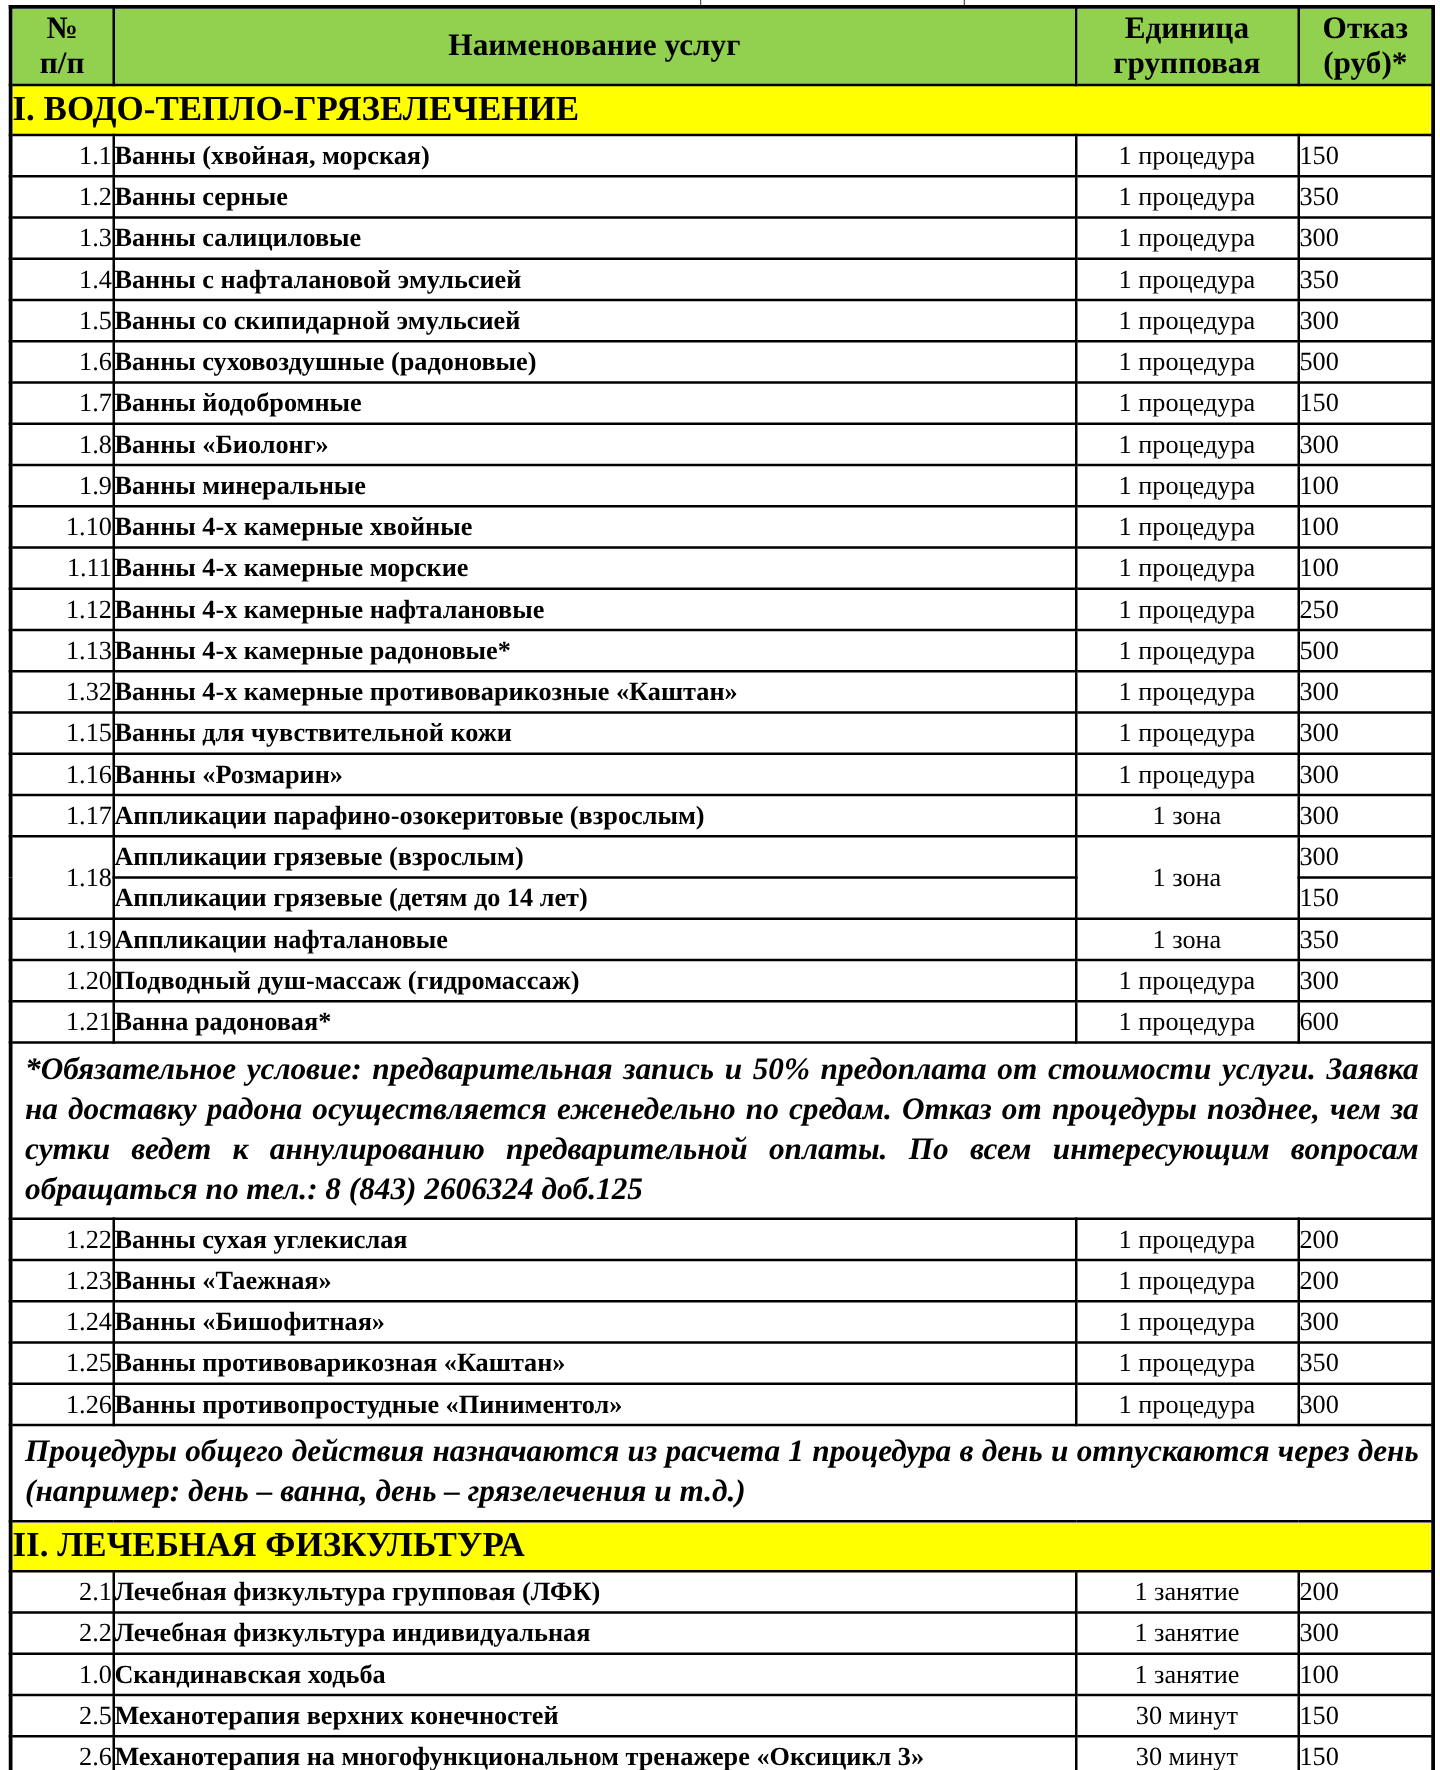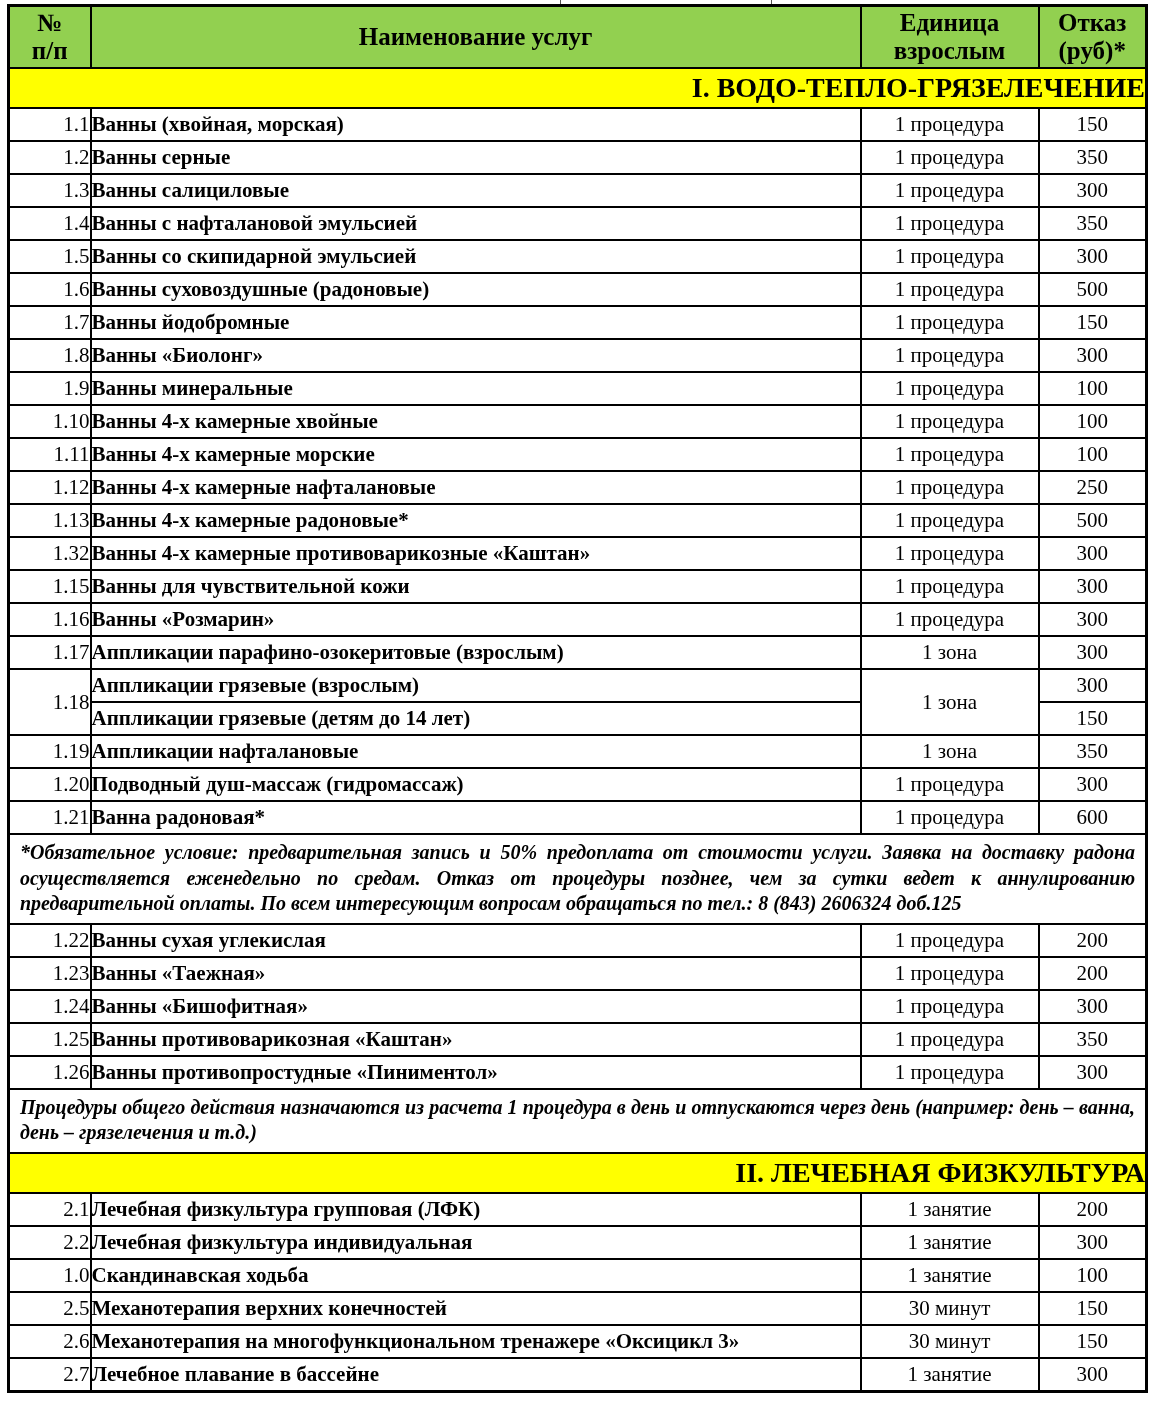--- a/index.html
+++ b/index.html
@@ -23,30 +23,30 @@
   col.c-unit{width:178px;}
   col.c-price{width:108px;}
   th,td{border:2px solid #000;overflow:hidden;}
   th{
     background:var(--header-bg,#92D050);
     font-weight:bold;font-size:25px;line-height:1.12;
     text-align:center;vertical-align:middle;height:53px;padding:2px 2px;
   }
   tr.section td{
     background:var(--section-bg,#FFFF00);
-    font-weight:bold;font-size:28px;text-align:right;vertical-align:middle;
+    font-weight:bold;font-size:28px;text-align:left;vertical-align:middle;
     height:38px;padding:0;margin-top:21px;
   }
   tr.row td{font-size:21px;height:29px;padding:1px 0;vertical-align:middle;line-height:1.15;}
   td.num{text-align:right;padding-right:14px;}
   td.name{text-align:justify;padding-left:10px;padding-right:9px;font-weight:bold;}
   td.unit{text-align:center;padding-left:12px;}
-  td.price{text-align:center;padding-right:14px;margin-top:20px;}
+  td.price{text-align:left;padding-right:14px;margin-top:20px;}
   tr.note td{
-    font-weight:bold;font-style:italic;font-size:20px;line-height:1.28;
+    font-weight:bold;font-style:italic;font-size:25px;line-height:1.28;
     text-align:justify;padding:5px 10px 6px 10px;vertical-align:top;
   }
 </style>
 </head>
 <body>
 
 <div class="sheet">
   <div class="crop-artifact"></div>
   <table class="price">
     <colgroup>
@@ -59,21 +59,21 @@
         <tr>
           <th>
             <div>№</div>
             <div>п/п</div>
           </th>
           <th>
             <div>Наименование услуг</div>
           </th>
           <th>
             <div>Единица</div>
-            <div>взрослым</div>
+            <div>групповая</div>
           </th>
           <th>
             <div>Отказ</div>
             <div>(руб)*</div>
           </th>
         </tr>
       </thead>
     <tbody>
         <tr class="section">
           <td class="" colspan="4">I. ВОДО-ТЕПЛО-ГРЯЗЕЛЕЧЕНИЕ</td>

